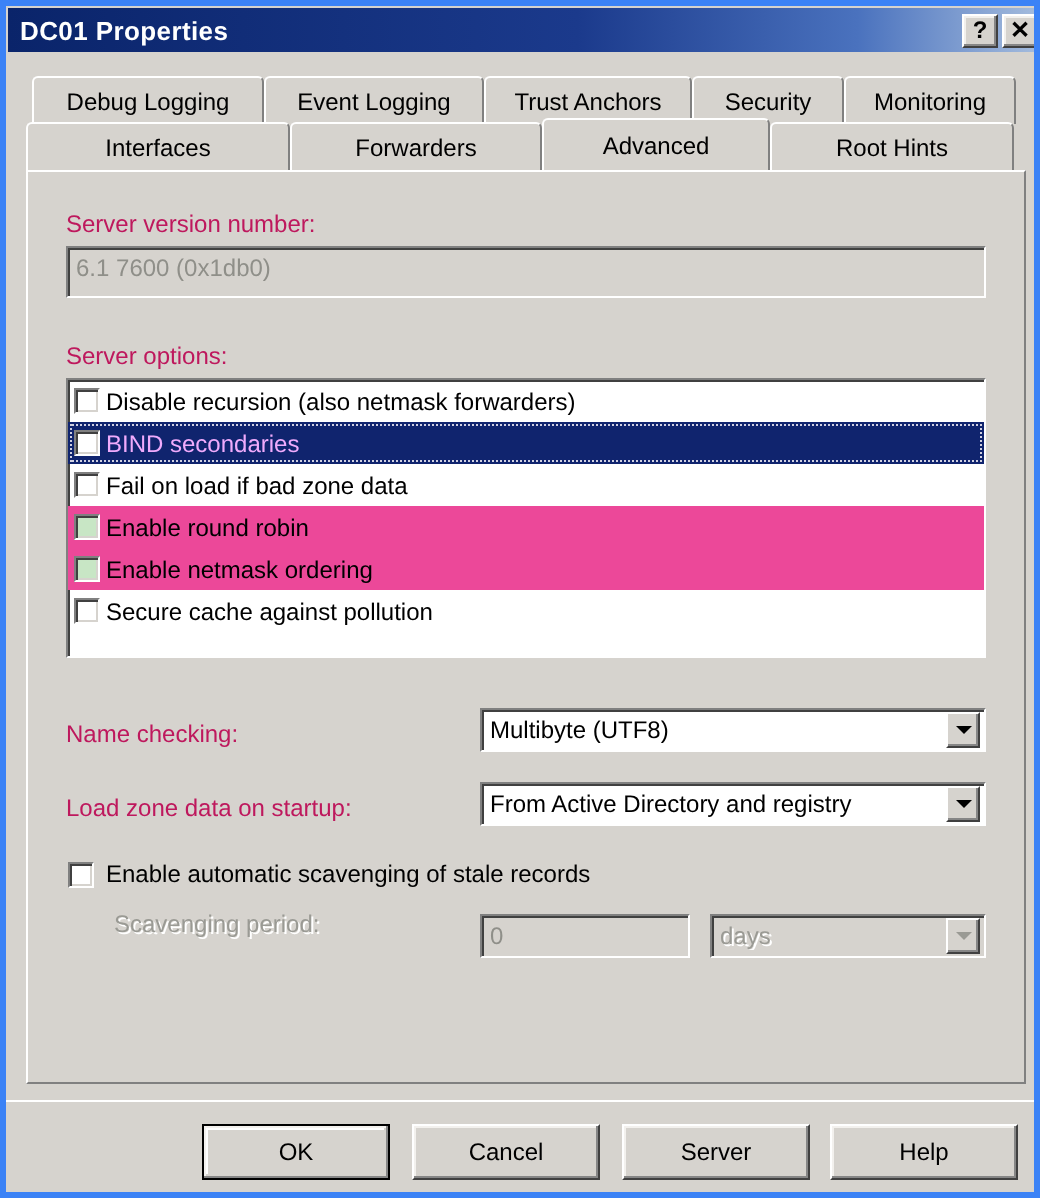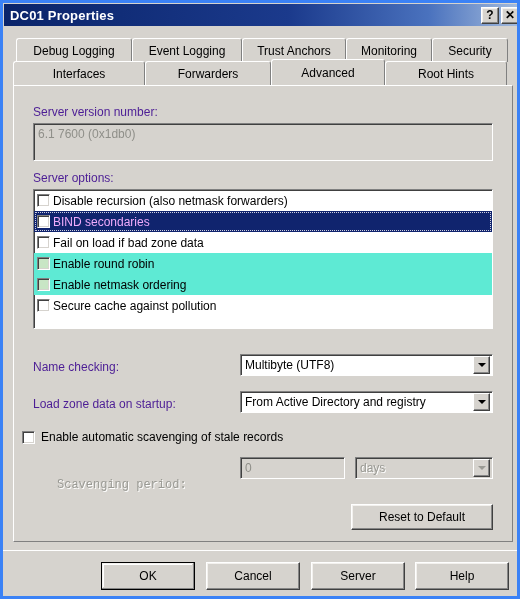--- a/index.html
+++ b/index.html
@@ -120,21 +120,21 @@
     box-sizing: border-box;
     background: #d6d3ce;
     border: 1px solid #ffffff;
     border-right-color: #808080;
     border-bottom-color: #808080;
   }
 
   .lbl {
     position: absolute;
     font-size: 12px;
-    color: #4c1d95;
+    color: #be185d;
     white-space: nowrap;
   }
   .lbl.disabled { color: #9a9a94; text-shadow: 1px 1px 0 #ffffff; }
 
   
   .rotext {
     position: absolute;
     box-sizing: border-box;
     background: #d6d3ce;
     border: 1px solid #808080;
@@ -169,21 +169,21 @@
     color: #000;
     box-sizing: border-box;
     cursor: default;
   }
   .opt-row.selected {
     background: #10246e;
     color: #f0abfc;
     outline: 1px dotted #cfcfe0;
     outline-offset: -2px;
   }
-  .opt-row.green { background: #5eead4; }
+  .opt-row.green { background: #ec4899; }
   .cbox {
     width: 13px;
     height: 13px;
     box-sizing: border-box;
     flex: 0 0 13px;
     background: #ffffff;
     border: 1px solid #808080;
     border-right-color: #ffffff;
     border-bottom-color: #ffffff;
     box-shadow: inset 1px 1px 0 #404040, inset -1px -1px 0 #d6d3ce;
@@ -301,25 +301,25 @@
     <div class="tabrow row1">
       <div class="tab" style="width:116px">
         <span>Debug Logging</span>
       </div>
       <div class="tab" style="width:110px">
         <span>Event Logging</span>
       </div>
       <div class="tab" style="width:104px">
         <span>Trust Anchors</span>
       </div>
+      <div class="tab" style="width:76px">
+        <span>Security</span>
+      </div>
       <div class="tab" style="width:86px">
         <span>Monitoring</span>
-      </div>
-      <div class="tab" style="width:76px">
-        <span>Security</span>
       </div>
     </div>
     <div class="tabrow row2">
       <div class="tab" style="width:132px">
         <span>Interfaces</span>
       </div>
       <div class="tab" style="width:126px">
         <span>Forwarders</span>
       </div>
       <div class="tab active" style="width:114px">
@@ -328,21 +328,21 @@
       <div class="tab" style="width:122px">
         <span>Root Hints</span>
       </div>
     </div>
   </div>
 
   <div class="panel">
 
     <span class="lbl" style="left:19px; top:19px;">Server version number:</span>
 
-    <div class="rotext" style="left:19px; top:37px; width:460px; height:38px;">6.1 7600 (0x1db0)</div>
+    <div class="rotext" style="left:19px; top:37px; width:460px; height:26px;">6.1 7600 (0x1db0)</div>
 
     <span class="lbl" style="left:19px; top:85px;">Server options:</span>
 
     <div class="listbox" style="left:19px; top:103px; width:460px; height:140px;">
 
       <div class="opt-row">
         <span class="cbox"></span>
         <span class="opt-label">Disable recursion (also netmask forwarders)</span>
       </div>
 
@@ -381,37 +381,34 @@
     </div>
 
     <span class="lbl" style="left:19px; top:311px;">Load zone data on startup:</span>
     <div class="combo" style="left:226px; top:305px; width:253px;">
       <span class="combo-text">From Active Directory and registry</span>
       <span class="combo-btn">
           <span class="arrow-down"></span>
         </span>
     </div>
 
-    <div class="chk-line" style="left:8px; top:344px;">
+    <div class="chk-line" style="left:20px; top:344px;">
       <span class="cbox"></span>
       <span class="cb-label">Enable automatic scavenging of stale records</span>
     </div>
 
-    <span class="lbl disabled" style="left:43px; top:392px;font-family:Liberation Mono, monospace;">Scavenging period:</span>
+    <span class="lbl disabled" style="left:43px; top:369px;">Scavenging period:</span>
     <div class="rotext" style="left:226px; top:371px; width:105px; height:22px;">0</div>
     <div class="combo disabled" style="left:341px; top:371px; width:138px;">
       <span class="combo-text">days</span>
       <span class="combo-btn">
           <span class="arrow-down"></span>
         </span>
     </div>
 
-    <div class="btn" style="left:337px; top:418px; width:142px; height:26px;">
-      <span class="btnlabel">Reset to Default</span>
-    </div>
   </div>
 
   <div class="bottombar">
     <div class="btn default" style="left:98px; top:11px; width:94px; height:28px;">
       <span class="btnlabel">OK</span>
     </div>
     <div class="btn" style="left:203px; top:11px; width:94px; height:28px;">
       <span class="btnlabel">Cancel</span>
     </div>
     <div class="btn" style="left:308px; top:11px; width:94px; height:28px;">

